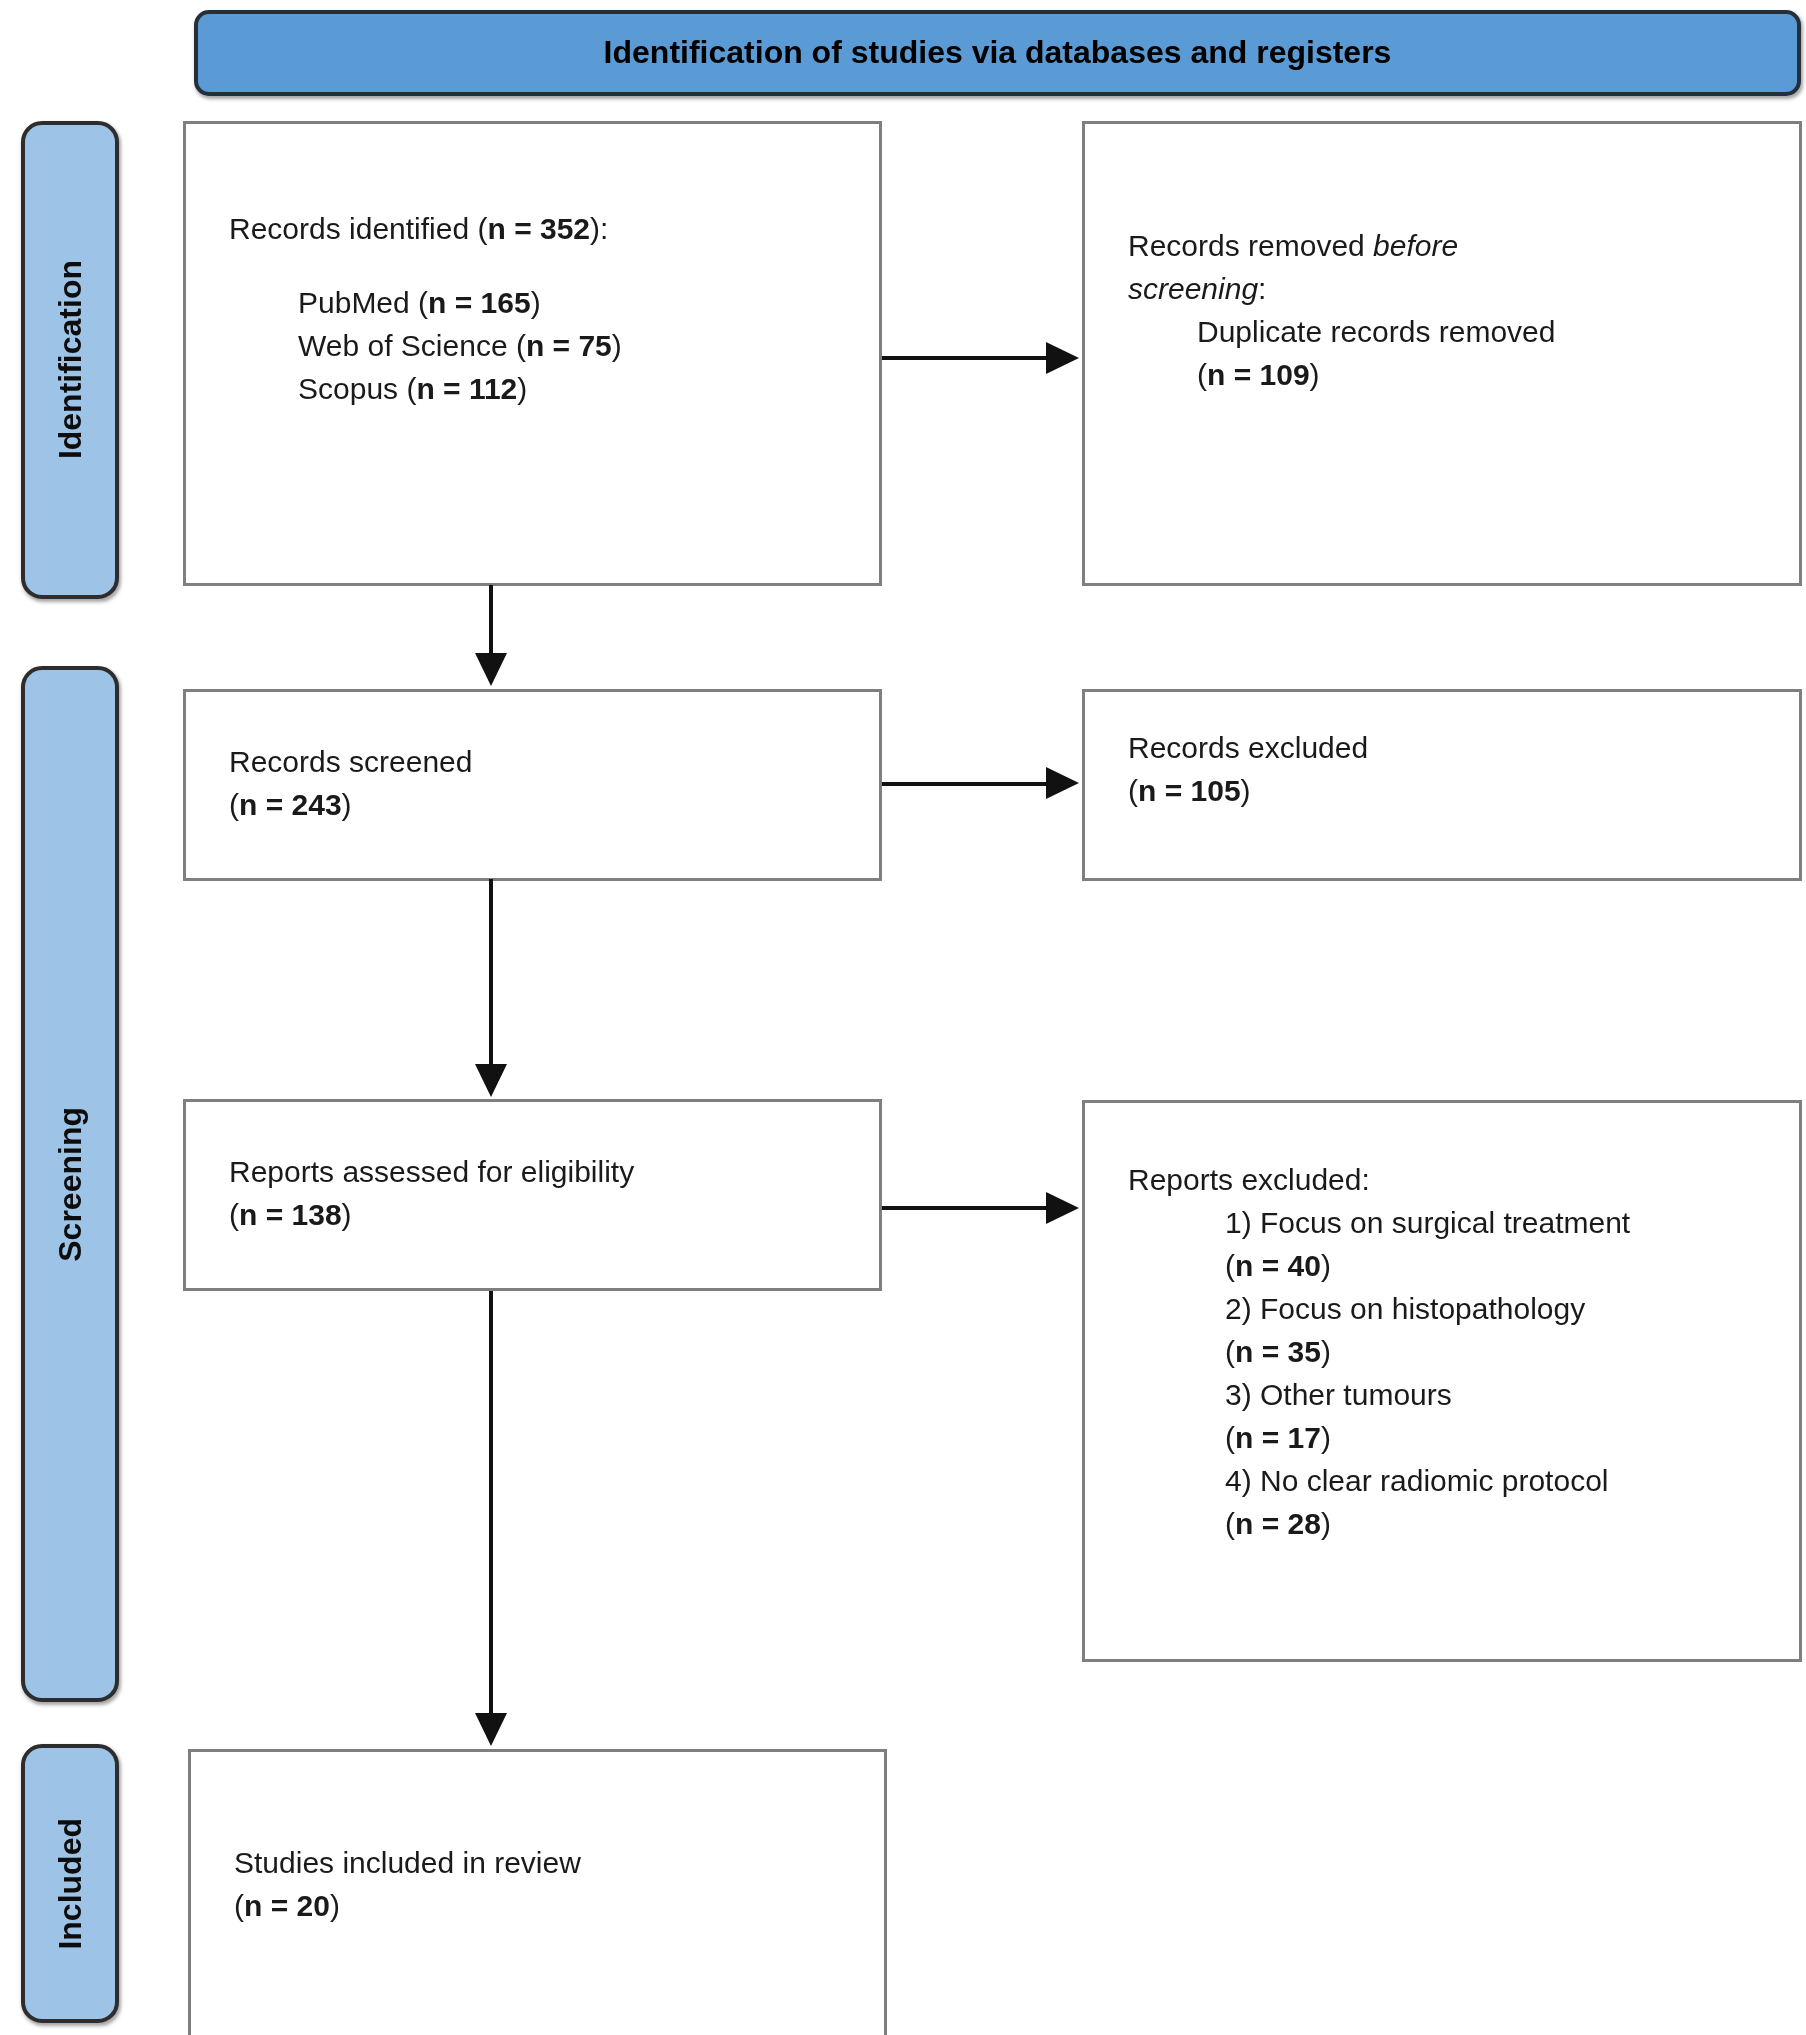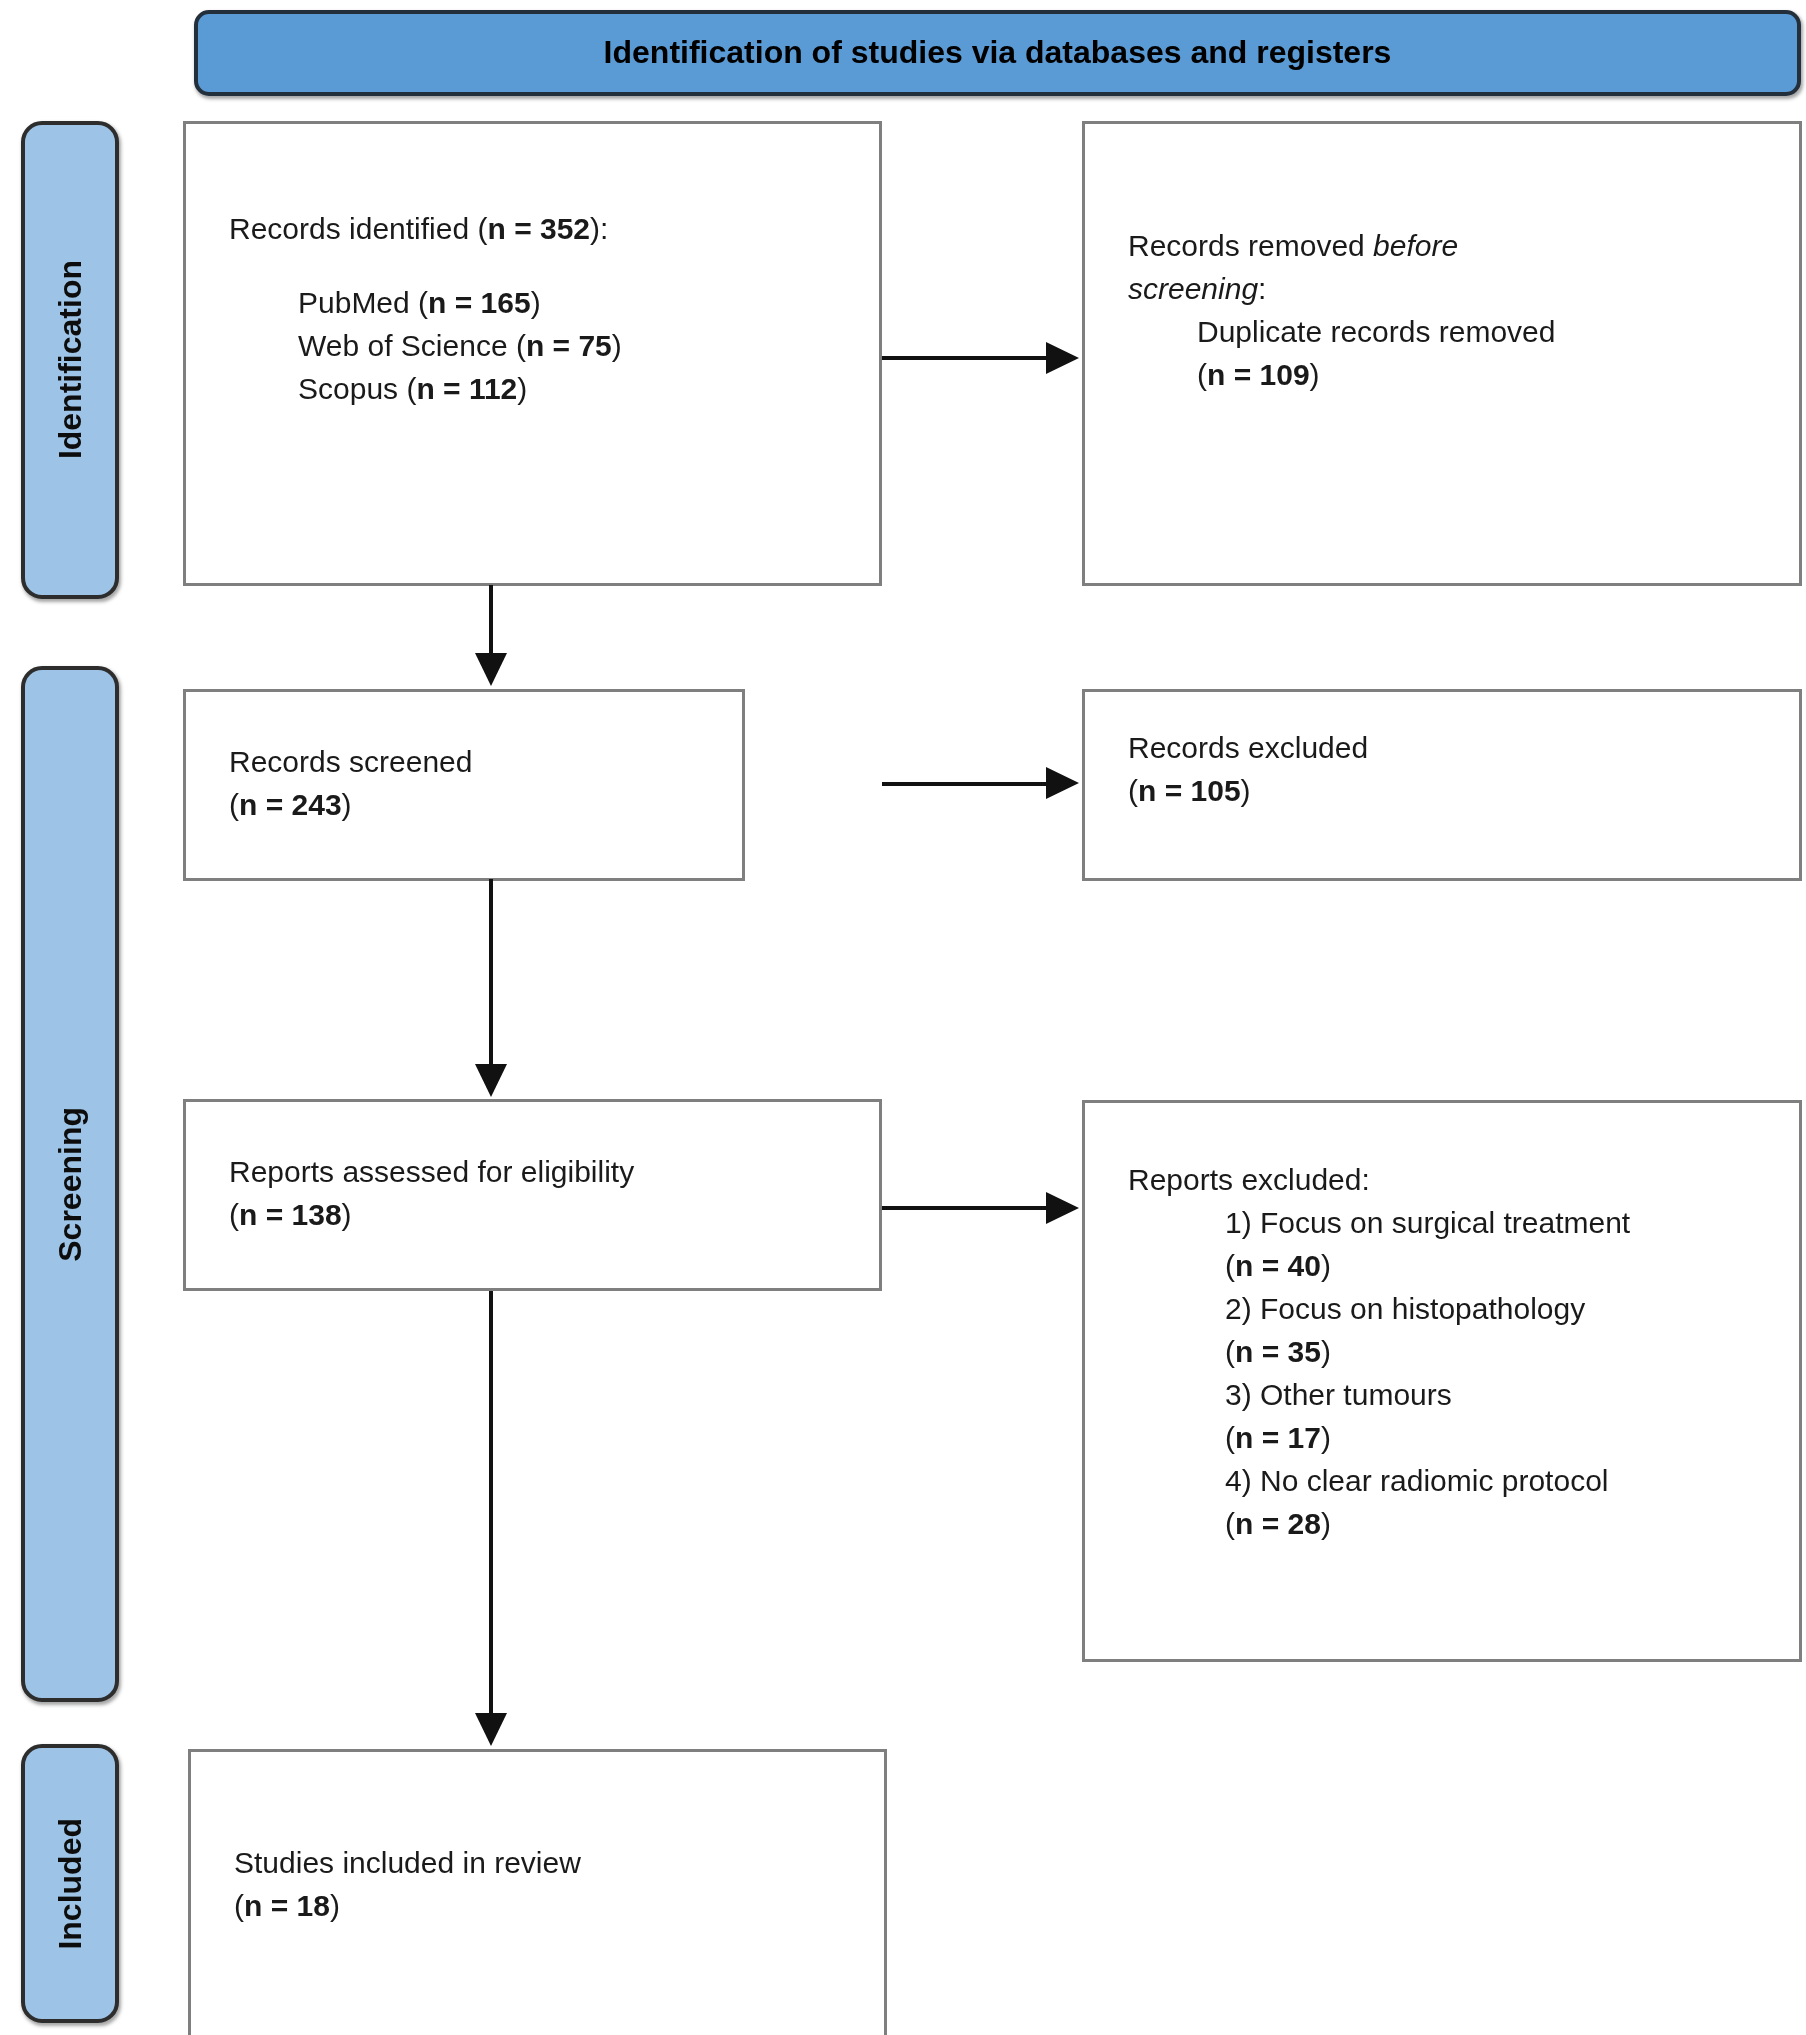--- a/index.html
+++ b/index.html
@@ -37,21 +37,21 @@
   
   .fbox{
     position:absolute;box-sizing:border-box;
     background:#ffffff;border:3.5px solid #7f7f7f;
     font-size:30px;line-height:43px;
   }
   .fbox b{font-weight:bold;}
   .fbox i{font-style:italic;margin-top:16px;}
   .box-identified{left:183px;top:121px;width:699px;height:465px;padding:83px 38px 0 43px;}
   .box-removed{left:1082px;top:121px;width:720px;height:465px;padding:100px 31px 0 43px;}
-  .box-screened{left:183px;top:689px;width:562px;height:192px;padding:48px 38px 0 43px;}
+  .box-screened{left:183px;top:689px;width:699px;height:192px;padding:48px 38px 0 43px;}
   .box-rec-excluded{left:1082px;top:689px;width:720px;height:192px;padding:34px 31px 0 43px;}
   .box-assessed{left:183px;top:1099px;width:699px;height:192px;padding:48px 38px 0 43px;}
   .box-rep-excluded{left:1082px;top:1100px;width:720px;height:562px;padding:55px 28px 0 43px;}
   .box-included{left:188px;top:1749px;width:699px;height:322px;padding:89px 38px 0 43px;}
   .gap{height:31px;}
   .indent{padding-left:69px;}
   .indent2{padding-left:97px;}
   
   .vline{position:absolute;width:3.5px;background:#111111;}
   .vhead{
@@ -133,21 +133,21 @@
     <div class="indent2"><span>2) Focus on histopathology</span></div>
     <div class="indent2"><span>(</span><b>n = 35</b><span>)</span></div>
     <div class="indent2"><span>3) Other tumours</span></div>
     <div class="indent2"><span>(</span><b>n = 17</b><span>)</span></div>
     <div class="indent2"><span>4) No clear radiomic protocol</span></div>
     <div class="indent2"><span>(</span><b>n = 28</b><span>)</span></div>
   </div>
 
   <div class="fbox box-included">
     <div><span>Studies included in review</span></div>
-    <div><span>(</span><b>n = 18</b><span>)</span></div>
+    <div><span>(</span><b>n = 20</b><span>)</span></div>
   </div>
 
   <div class="vline a1-line"></div>
   <div class="vhead a1-head"></div>
 
   <div class="vline a2-line"></div>
   <div class="vhead a2-head"></div>
 
   <div class="vline a3-line"></div>
   <div class="vhead a3-head"></div>

